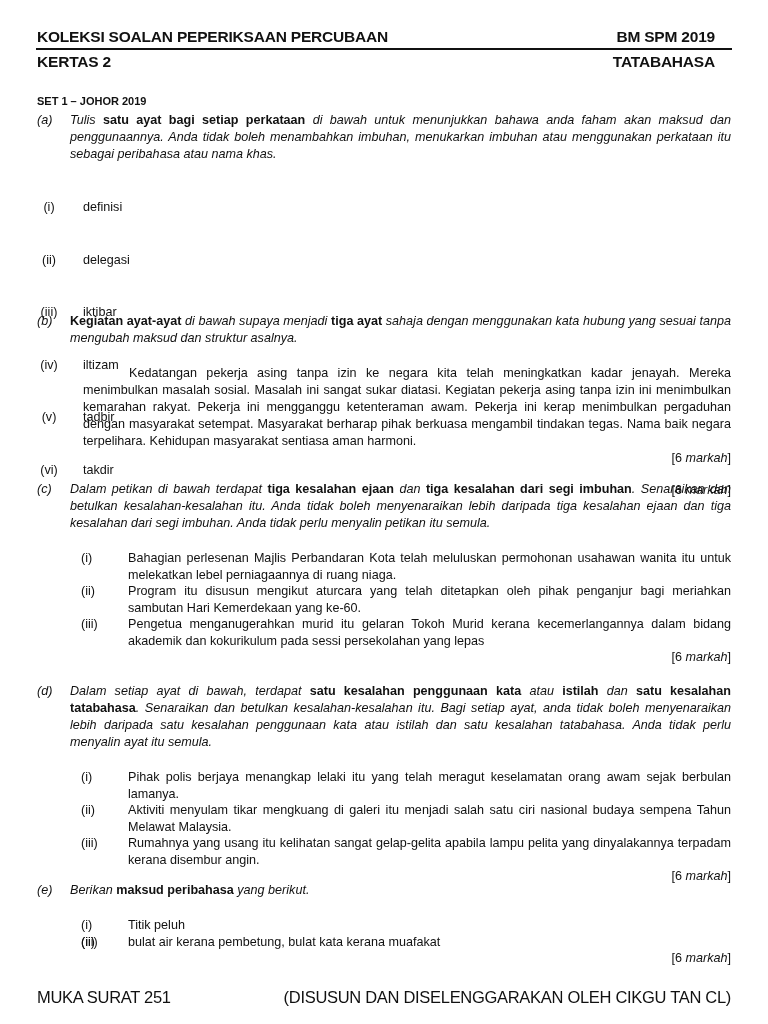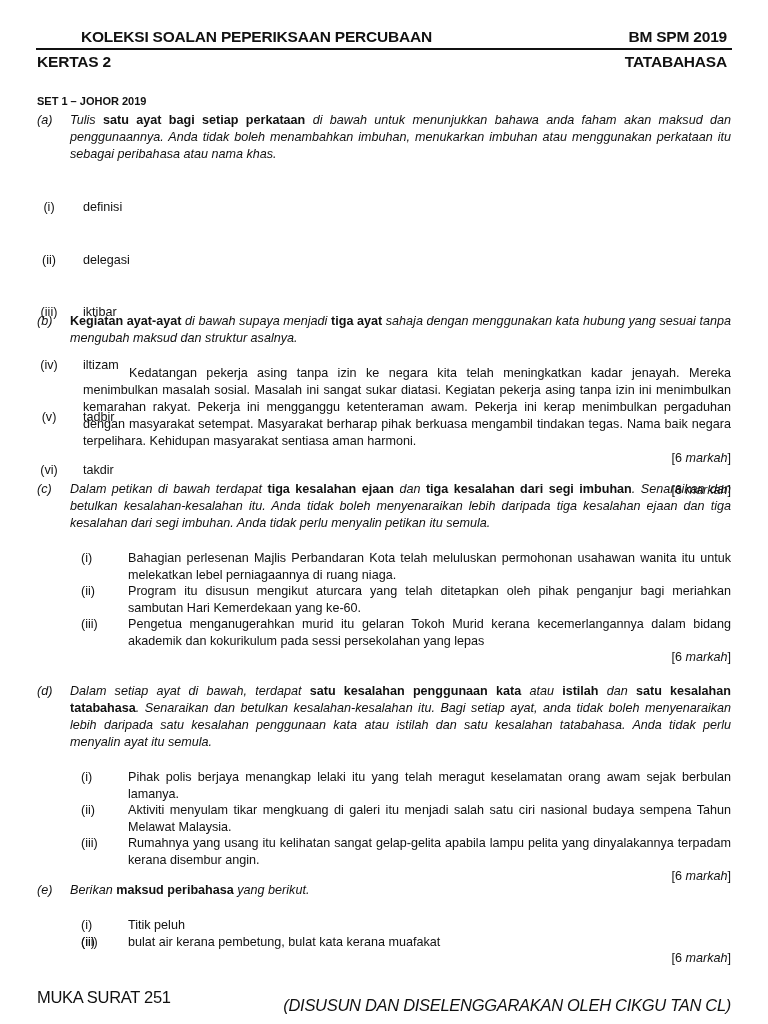--- a/index.html
+++ b/index.html
@@ -1,39 +1,39 @@
 <!DOCTYPE html>
 <html><head>
 <meta charset="utf-8">
 <style>
   html, body { margin: 0; padding: 0; background: #ffffff; }
   body { width: 768px; height: 1024px; position: relative; overflow: hidden; color: #111; font-family: "Liberation Sans", sans-serif; }
   .hdr { position: absolute; left: 37px; right: 37px; font-weight: bold; font-size: 15.5px; letter-spacing: -0.2px; }
-  .hdr .r { position: absolute; right: 4px; top: 0; text-align: right; }
-  #hdr1 { top: 28px; margin-left: 44px; }
+  .hdr .r { position: absolute; right: 16px; top: 0; text-align: right; }
+  #hdr1 { top: 28px; }
   #hdr2 { top: 53px; }
   .rule { position: absolute; left: 36px; right: 36px; top: 48px; height: 2px; background: #111; }
   .set-title { position: absolute; left: 37px; top: 95px; font-weight: bold; font-size: 11px; }
   .q { position: absolute; left: 37px; right: 37px; font-size: 12.6px; line-height: 17px; }
   .q .lbl { position: absolute; left: 0; top: 0; font-style: italic; }
   .q .txt { margin-left: 33px; text-align: justify; font-style: italic; }
   .q .txt b { font-style: normal; }
   .list { margin-top: 18px; }
   .item { position: relative; line-height: 16.5px; }
   .item .n { position: absolute; text-align: center; width: 24px; }
   .item .t { text-align: justify; }
   .la .item .n { left: 0; }
   .la .item .t { margin-left: 46px; margin-top: 36px; }
   .lb .item .n { left: 44px; width: 20px; text-align: left; }
   .lb .item .t { margin-left: 91px; }
   .markah { text-align: right; }
   .markah i { font-style: italic; }
   .passage { margin-left: 46px; margin-top: 18px; text-align: justify; text-indent: 46px; }
   .footer { position: absolute; left: 37px; right: 37px; top: 988px; font-size: 16.5px; letter-spacing: -0.3px; }
-  .footer .r { position: absolute; right: 0; top: 8px; font-style: italic; }
+  .footer .r { position: absolute; right: 0; top: 0; }
 </style>
 </head>
 <body>
 
 <div class="hdr" id="hdr1">
   <span>KOLEKSI SOALAN PEPERIKSAAN PERCUBAAN</span>
   <span class="r">BM SPM 2019</span>
 </div>
 <div class="rule"></div>
 <div class="hdr" id="hdr2">

